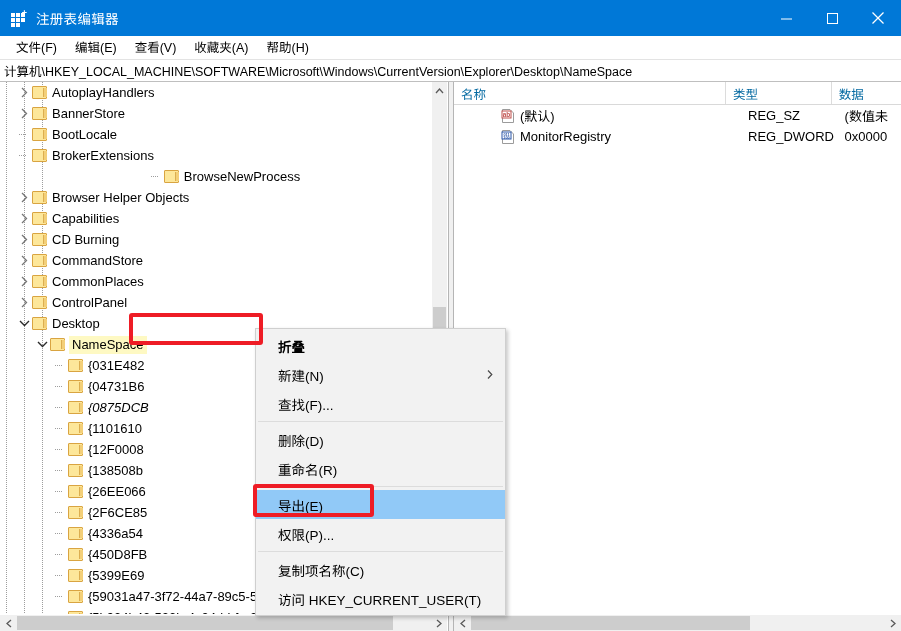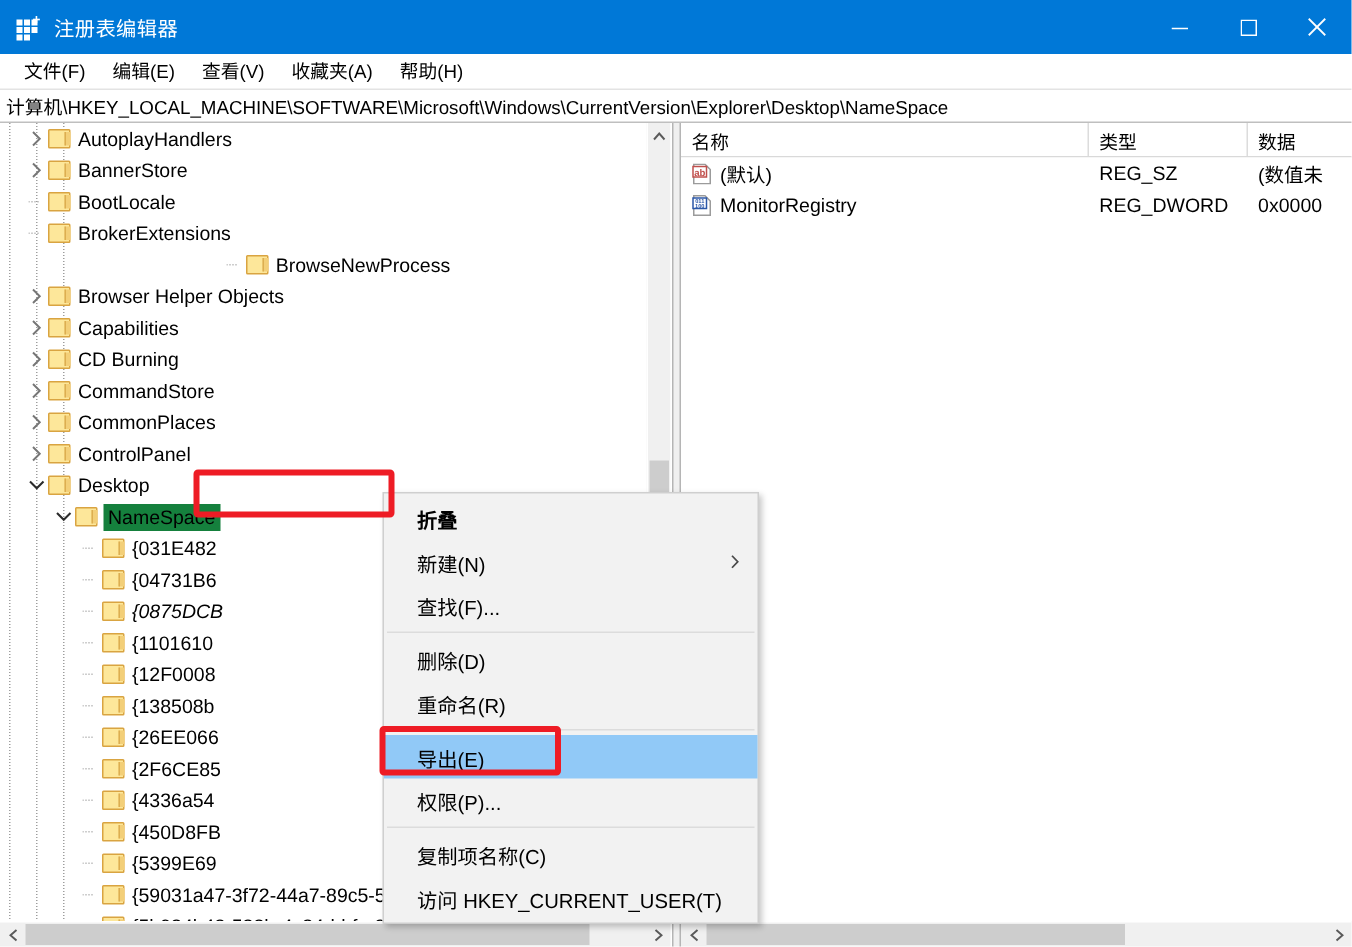--- a/index.html
+++ b/index.html
@@ -71,21 +71,21 @@
   .folder{
     width:15px;height:13px;flex:none;margin-right:5px;position:relative;
     background:#fde79a;border:1px solid #d9a441;border-radius:1px;
     box-sizing:border-box;
   }
   .folder:before{
     content:"";position:absolute;right:-1px;top:1px;bottom:1px;width:3px;
     background:#f3cf78;border-left:1px solid #dcae50;
   }
   .tlabel{font-size:13px;color:#000;line-height:16px;}
-  .tnode.sel .tlabel{background:#15803d;padding:1px 3px;margin-left:-1px;}
+  .tnode.sel .tlabel{background:#fef9c3;padding:1px 3px;margin-left:-1px;}
 
   
   .vscroll{
     position:absolute;right:0;top:0;bottom:0;width:15px;background:#f0f0f0;
     border-left:1px solid #fff;
   }
   .vs-btn{height:17px;display:flex;align-items:center;justify-content:center;}
   .vs-btn svg{display:block;}
   .vs-thumb{position:absolute;left:1px;right:1px;background:#cdcdcd;}
 
@@ -98,25 +98,25 @@
   .hs-track{flex:1;height:16px;position:relative;}
   .hs-thumb{position:absolute;top:1px;bottom:1px;background:#cdcdcd;}
 
   
   .splitter{width:4px;flex:none;background:#f0f0f0;border-left:1px solid #b5b5b5;border-right:1px solid #b5b5b5;}
 
   
   .pane-right{flex:1;display:flex;flex-direction:column;min-width:0;position:relative;background:#fff;}
   .lv-head{height:22px;flex:none;display:flex;background:#fff;border-bottom:1px solid #d9d9d9;}
   .lv-col{
-    font-size:12.5px;color:#000000;display:flex;align-items:center;padding-left:7px;
+    font-size:12.5px;color:#0369a1;display:flex;align-items:center;padding-left:7px;
     border-right:1px solid #dcdcdc;box-sizing:border-box;height:22px;overflow:hidden;white-space:nowrap;
   }
   .lv-body{flex:1;overflow:hidden;position:relative;background:#fff;}
-  .lv-row{height:21px;display:flex;align-items:center;white-space:nowrap;}
+  .lv-row{height:21px;display:flex;align-items:center;white-space:nowrap;padding-left:40px;}
   .lv-cell{
     font-size:13px;color:#000;display:flex;align-items:center;padding-left:7px;
     box-sizing:border-box;overflow:hidden;white-space:nowrap;height:21px;
   }
   .vicon{width:14px;height:14px;flex:none;margin-right:5px;position:relative;}
 
   
   .ctx{
     position:absolute;left:255px;top:328px;width:249px;
     background:#f2f2f2;border:1px solid #cfcfcf;

